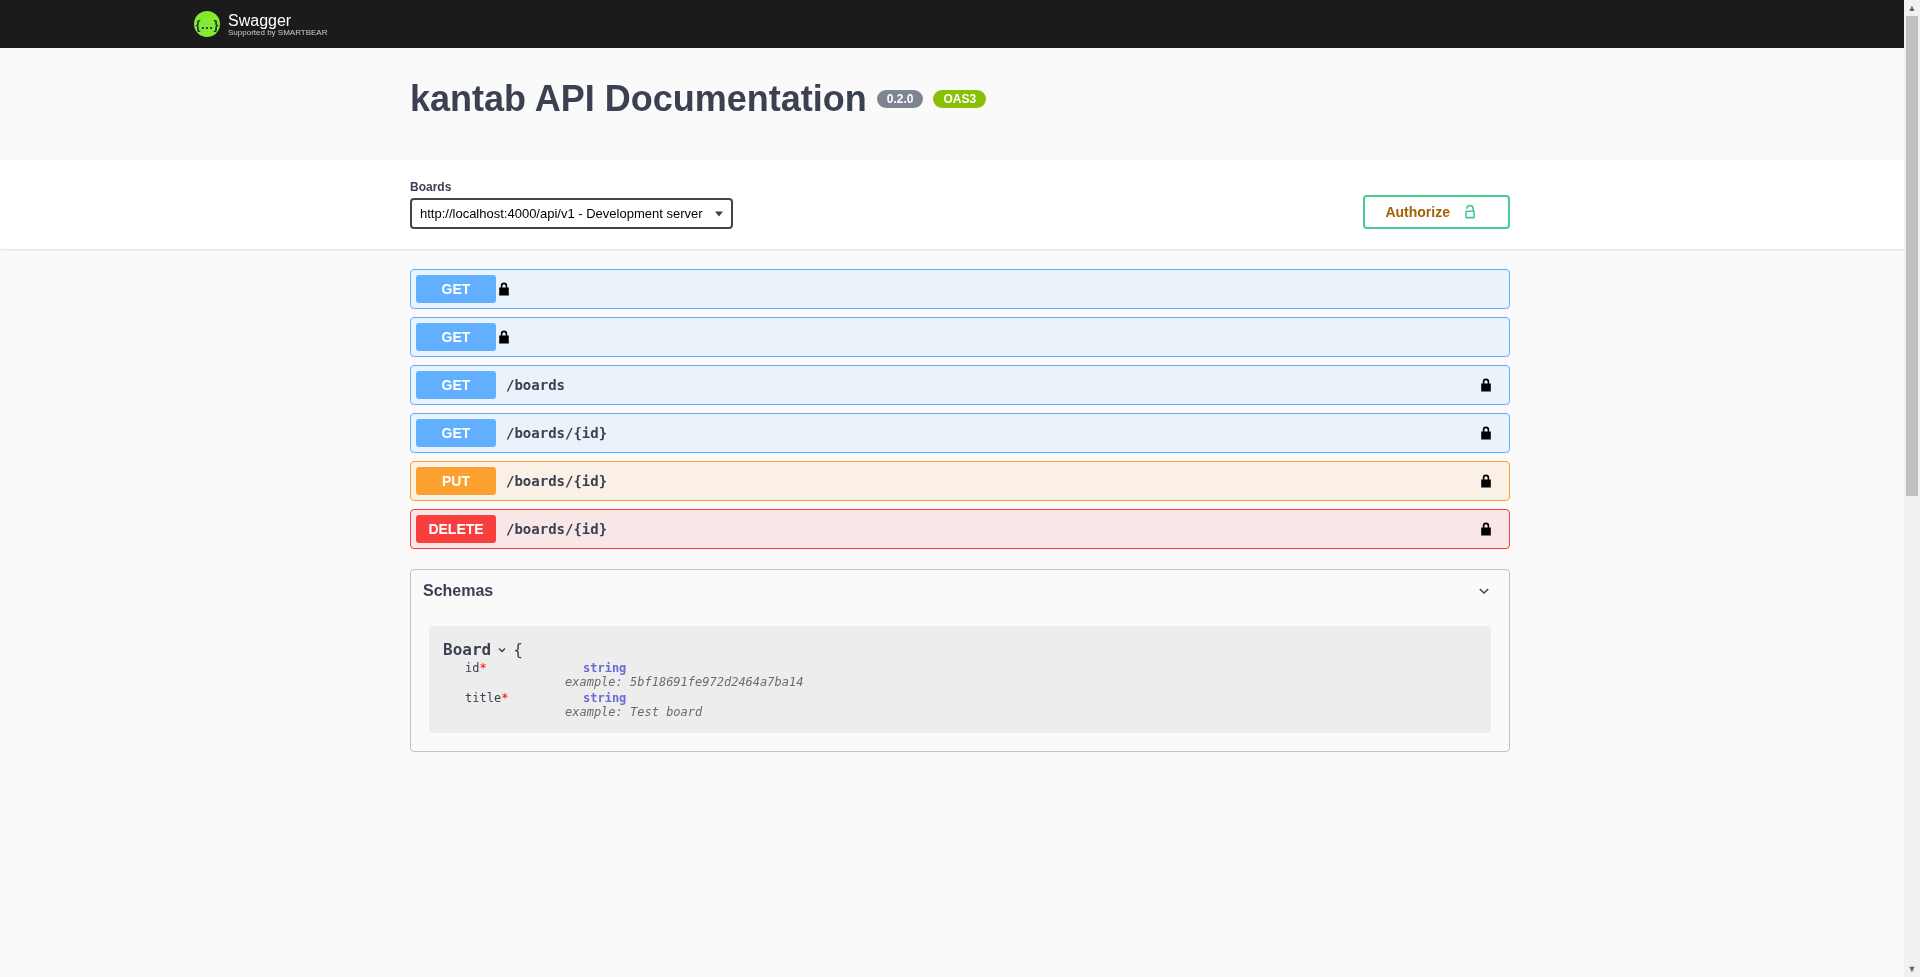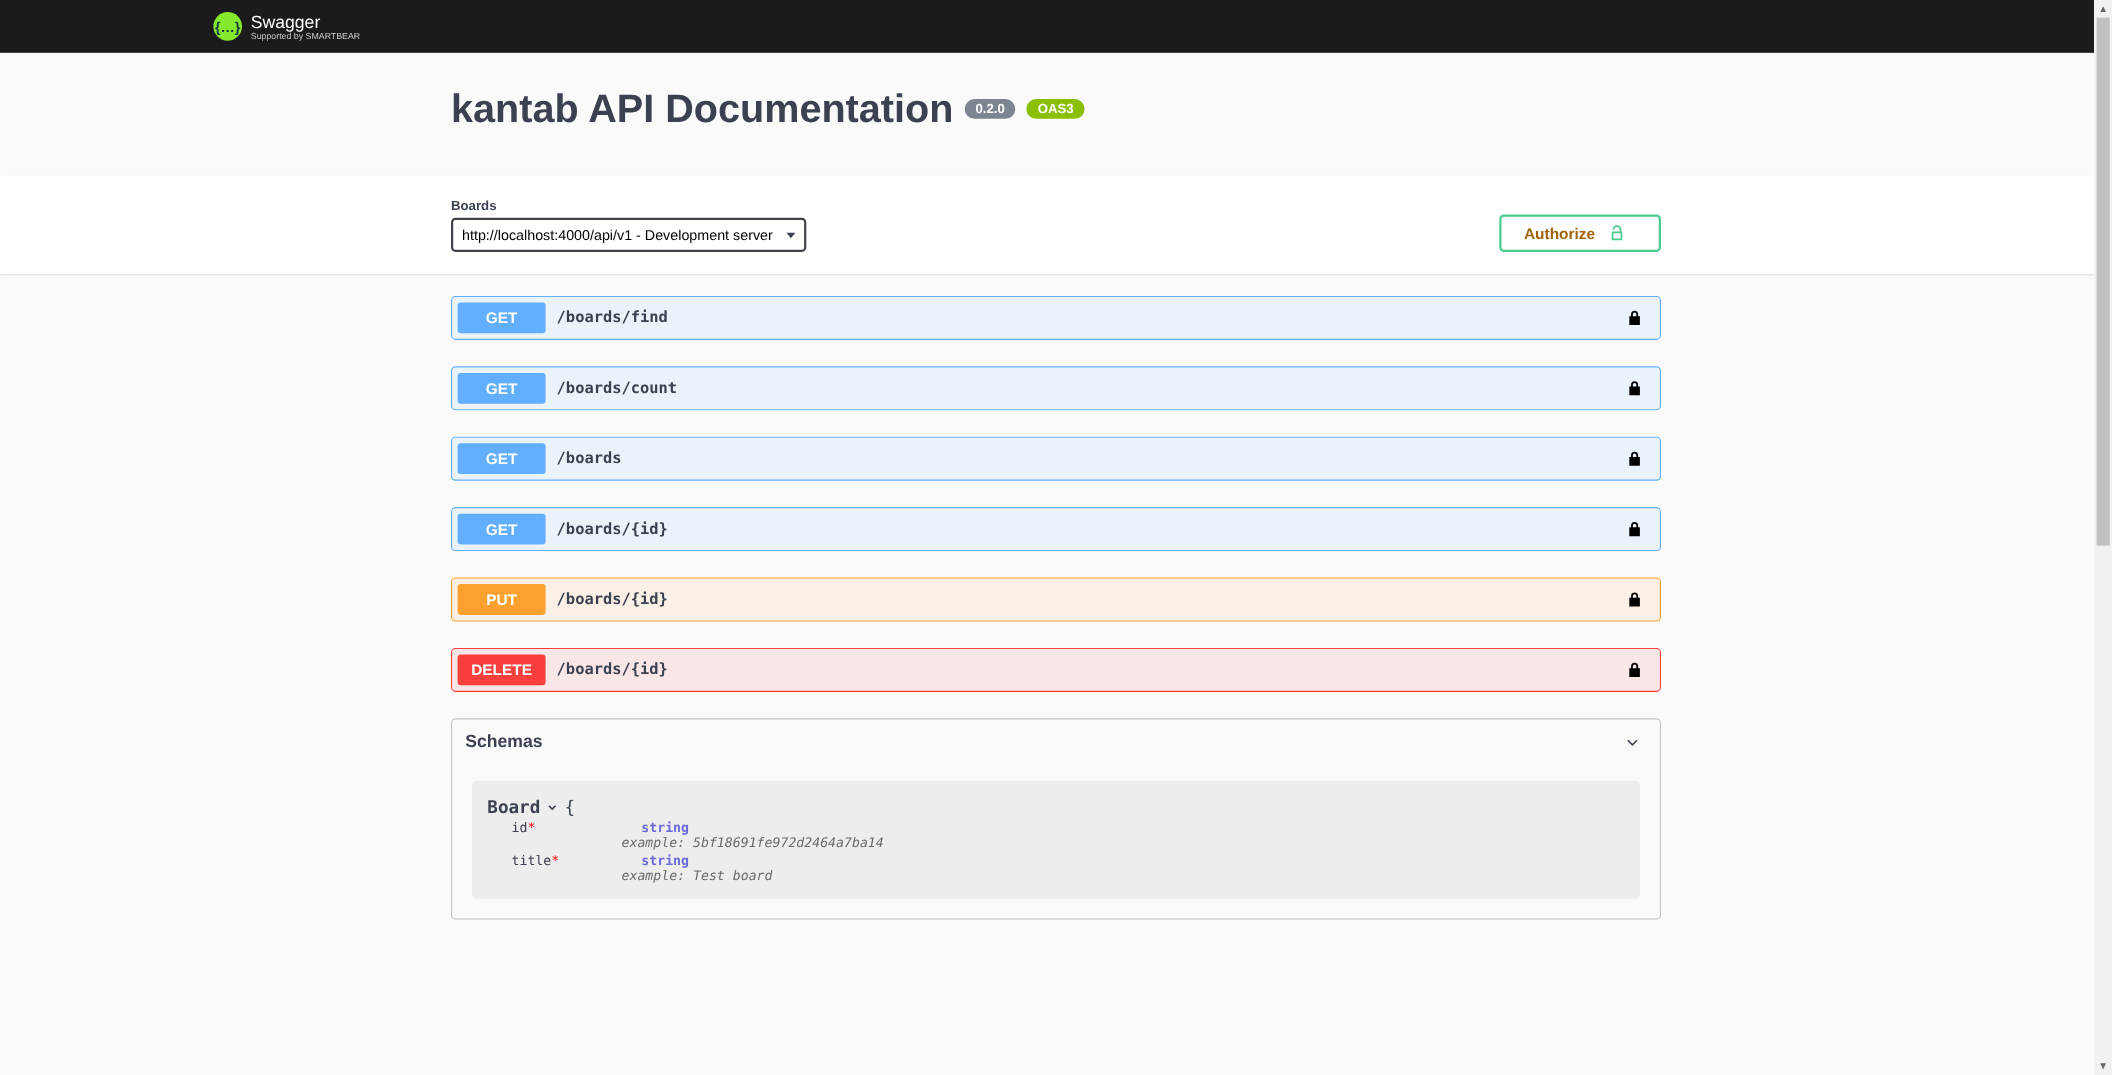--- a/index.html
+++ b/index.html
@@ -22,21 +22,21 @@
   .select-wrap { position: relative; display: inline-block; }
   .select-wrap::after { content: ""; position: absolute; right: 10px; top: 50%; width: 0; height: 0; border-left: 4px solid transparent; border-right: 4px solid transparent; border-top: 5px solid #3b4151; transform: translateY(-50%); pointer-events: none; }
   .authorize-btn { border: 2px solid #49cc90; color: #a16207; background: #fff; border-radius: 4px; padding: 7px 20px; font-size: 14px; font-weight: bold; display: flex; align-items: center; gap: 12px; cursor: pointer; }
   .main { padding: 20px 0 60px; }
   .tag-section { margin-bottom: 20px; }
   .tag-header { display: flex; align-items: center; justify-content: space-between; padding: 10px 14px; cursor: pointer; }
   .tag-left { display: flex; align-items: baseline; gap: 12px; }
   .tag-name { font-size: 24px; font-weight: bold; }
   .tag-desc { font-size: 14px; color: #3b4151; }
   .chevron { width: 14px; height: 14px; }
-  .opblock { border-radius: 4px; margin: 0 0 24px; border: 1px solid; display: flex; align-items: center; padding: 5px; cursor: pointer; }
+  .opblock { border-radius: 4px; margin: 0 0 8px; border: 1px solid; display: flex; align-items: center; padding: 5px; cursor: pointer; }
   .opblock-get { background: rgba(97,175,254,.1); border-color: #61affe; }
   .opblock-post { background: rgba(73,204,144,.1); border-color: #49cc90; }
   .opblock-put { background: rgba(252,161,48,.1); border-color: #fca130; }
   .opblock-delete { background: rgba(249,62,62,.1); border-color: #f93e3e; }
   .method-badge { font-size: 14px; font-weight: bold; color: #fff; border-radius: 3px; padding: 6px 0; text-align: center; min-width: 80px; }
   .m-get { background: #61affe; }
   .m-post { background: #49cc90; }
   .m-put { background: #fca130; }
   .m-delete { background: #f93e3e; }
   .op-path { font-family: monospace; font-size: 14px; font-weight: 600; color: #3b4151; margin-left: 10px; flex: 1; }
@@ -98,28 +98,26 @@
   </div>
 </div>
 
 <div class="main">
   <div class="container">
 
     <div class="tag-section">
       <div id="ops">
           <div class="opblock opblock-get">
             <span class="method-badge m-get">GET</span>
-            <span class="op-path">/boards/find</span>
             <svg class="lock-icon" viewBox="0 0 20 20" fill="#000">
               <path d="M14 8V6a4 4 0 00-8 0v2H4v10h12V8h-2zm-6 0V6a2 2 0 014 0v2H8z"></path>
             </svg>
           </div>
           <div class="opblock opblock-get">
             <span class="method-badge m-get">GET</span>
-            <span class="op-path">/boards/count</span>
             <svg class="lock-icon" viewBox="0 0 20 20" fill="#000">
               <path d="M14 8V6a4 4 0 00-8 0v2H4v10h12V8h-2zm-6 0V6a2 2 0 014 0v2H8z"></path>
             </svg>
           </div>
           <div class="opblock opblock-get">
             <span class="method-badge m-get">GET</span>
             <span class="op-path">/boards</span>
             <svg class="lock-icon" viewBox="0 0 20 20" fill="#000">
               <path d="M14 8V6a4 4 0 00-8 0v2H4v10h12V8h-2zm-6 0V6a2 2 0 014 0v2H8z"></path>
             </svg>

